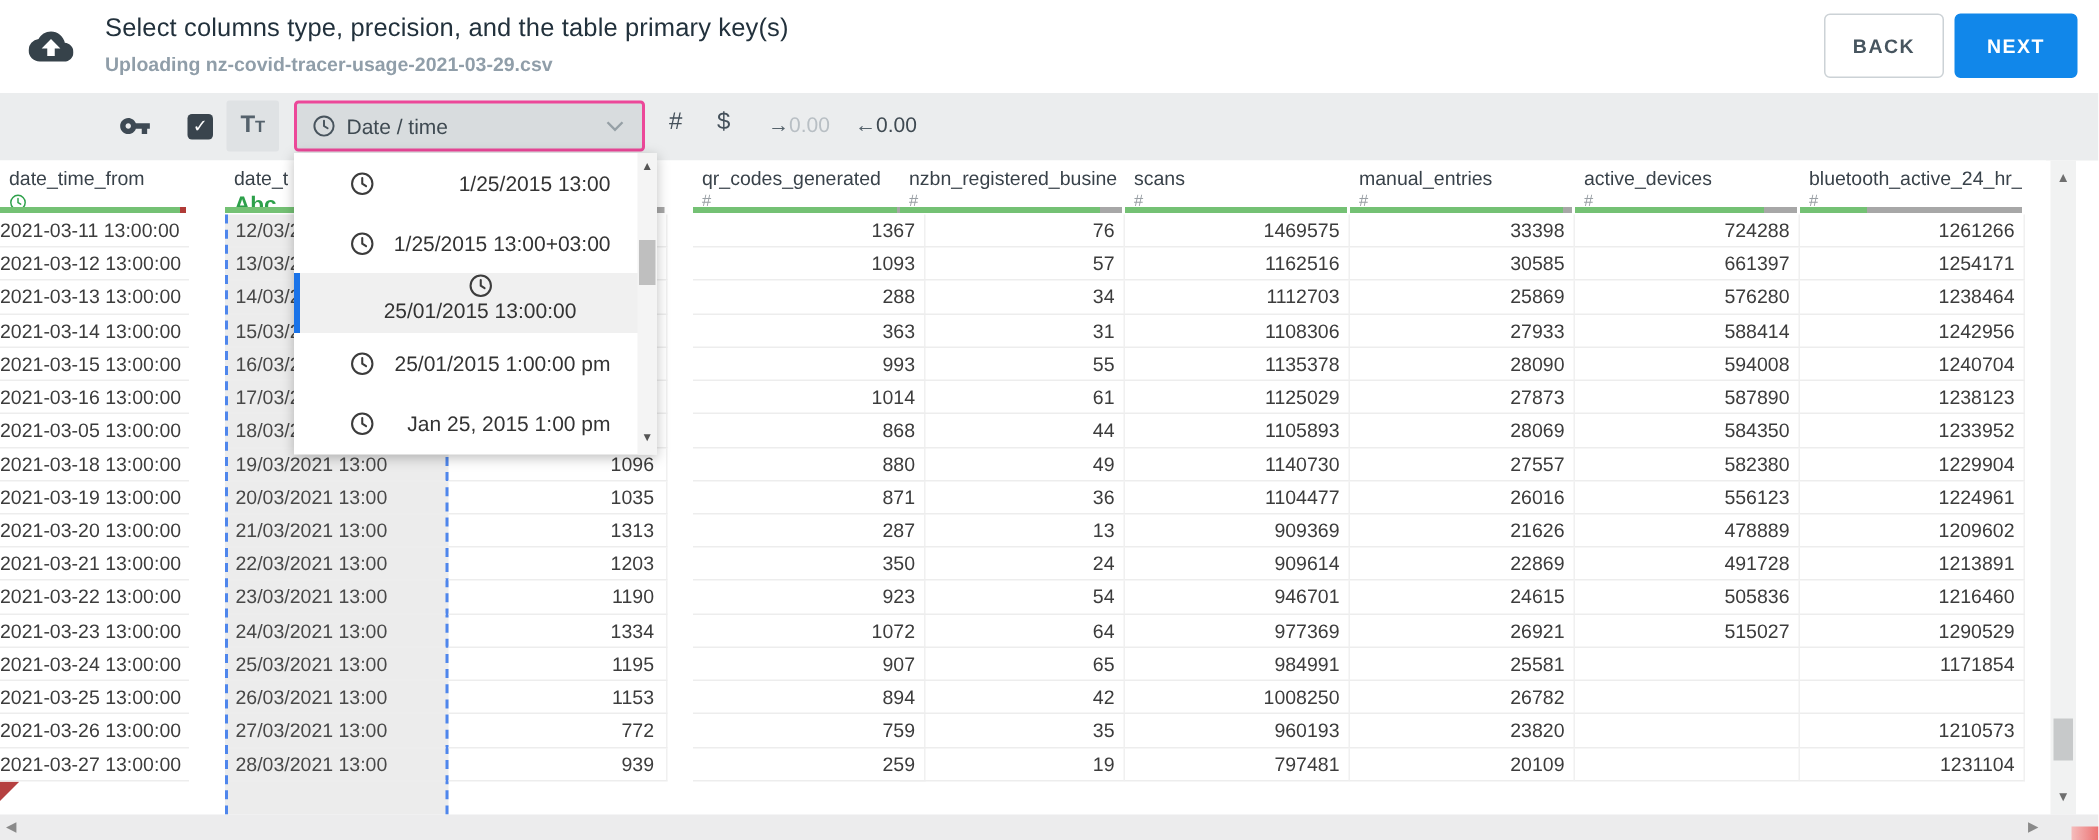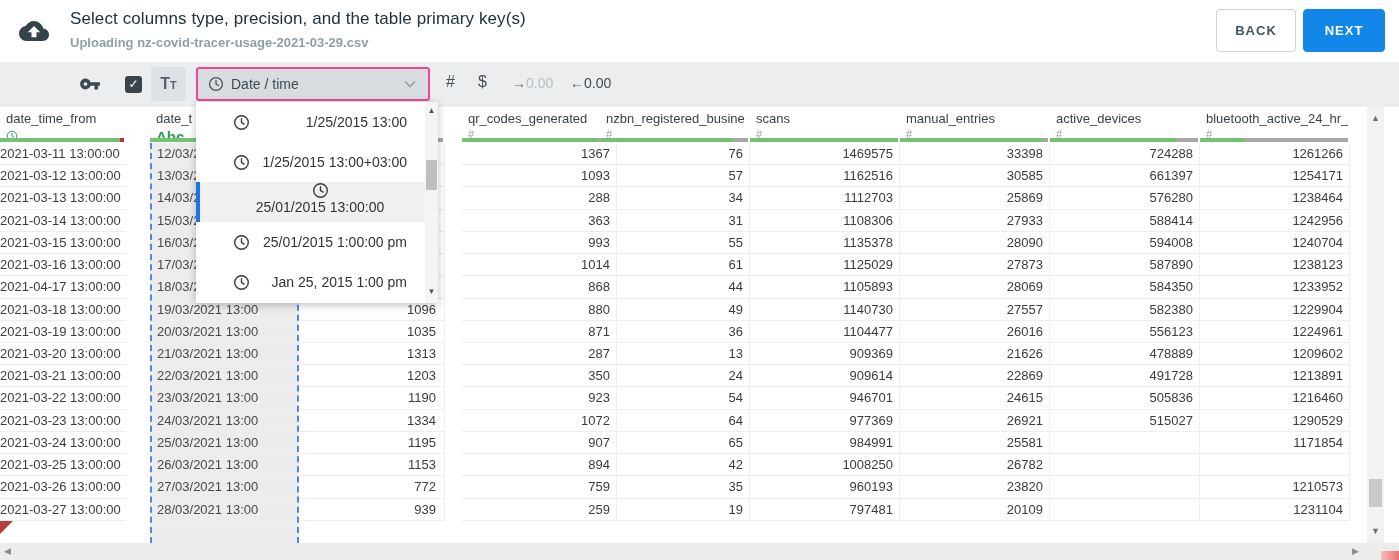--- a/index.html
+++ b/index.html
@@ -124,21 +124,21 @@
             </svg></div>
           <div class="col-bar" style="background: linear-gradient(90deg, rgb(116, 193, 116) 97%, rgb(176, 59, 55) 97%);"></div>
         </div>
         <div class="cells">
           <div class="cell">2021-03-11 13:00:00</div>
           <div class="cell">2021-03-12 13:00:00</div>
           <div class="cell">2021-03-13 13:00:00</div>
           <div class="cell">2021-03-14 13:00:00</div>
           <div class="cell">2021-03-15 13:00:00</div>
           <div class="cell">2021-03-16 13:00:00</div>
-          <div class="cell">2021-04-17 13:00:00</div>
+          <div class="cell">2021-03-05 13:00:00</div>
           <div class="cell">2021-03-18 13:00:00</div>
           <div class="cell">2021-03-19 13:00:00</div>
           <div class="cell">2021-03-20 13:00:00</div>
           <div class="cell">2021-03-21 13:00:00</div>
           <div class="cell">2021-03-22 13:00:00</div>
           <div class="cell">2021-03-23 13:00:00</div>
           <div class="cell">2021-03-24 13:00:00</div>
           <div class="cell">2021-03-25 13:00:00</div>
           <div class="cell">2021-03-26 13:00:00</div>
           <div class="cell">2021-03-27 13:00:00</div>

